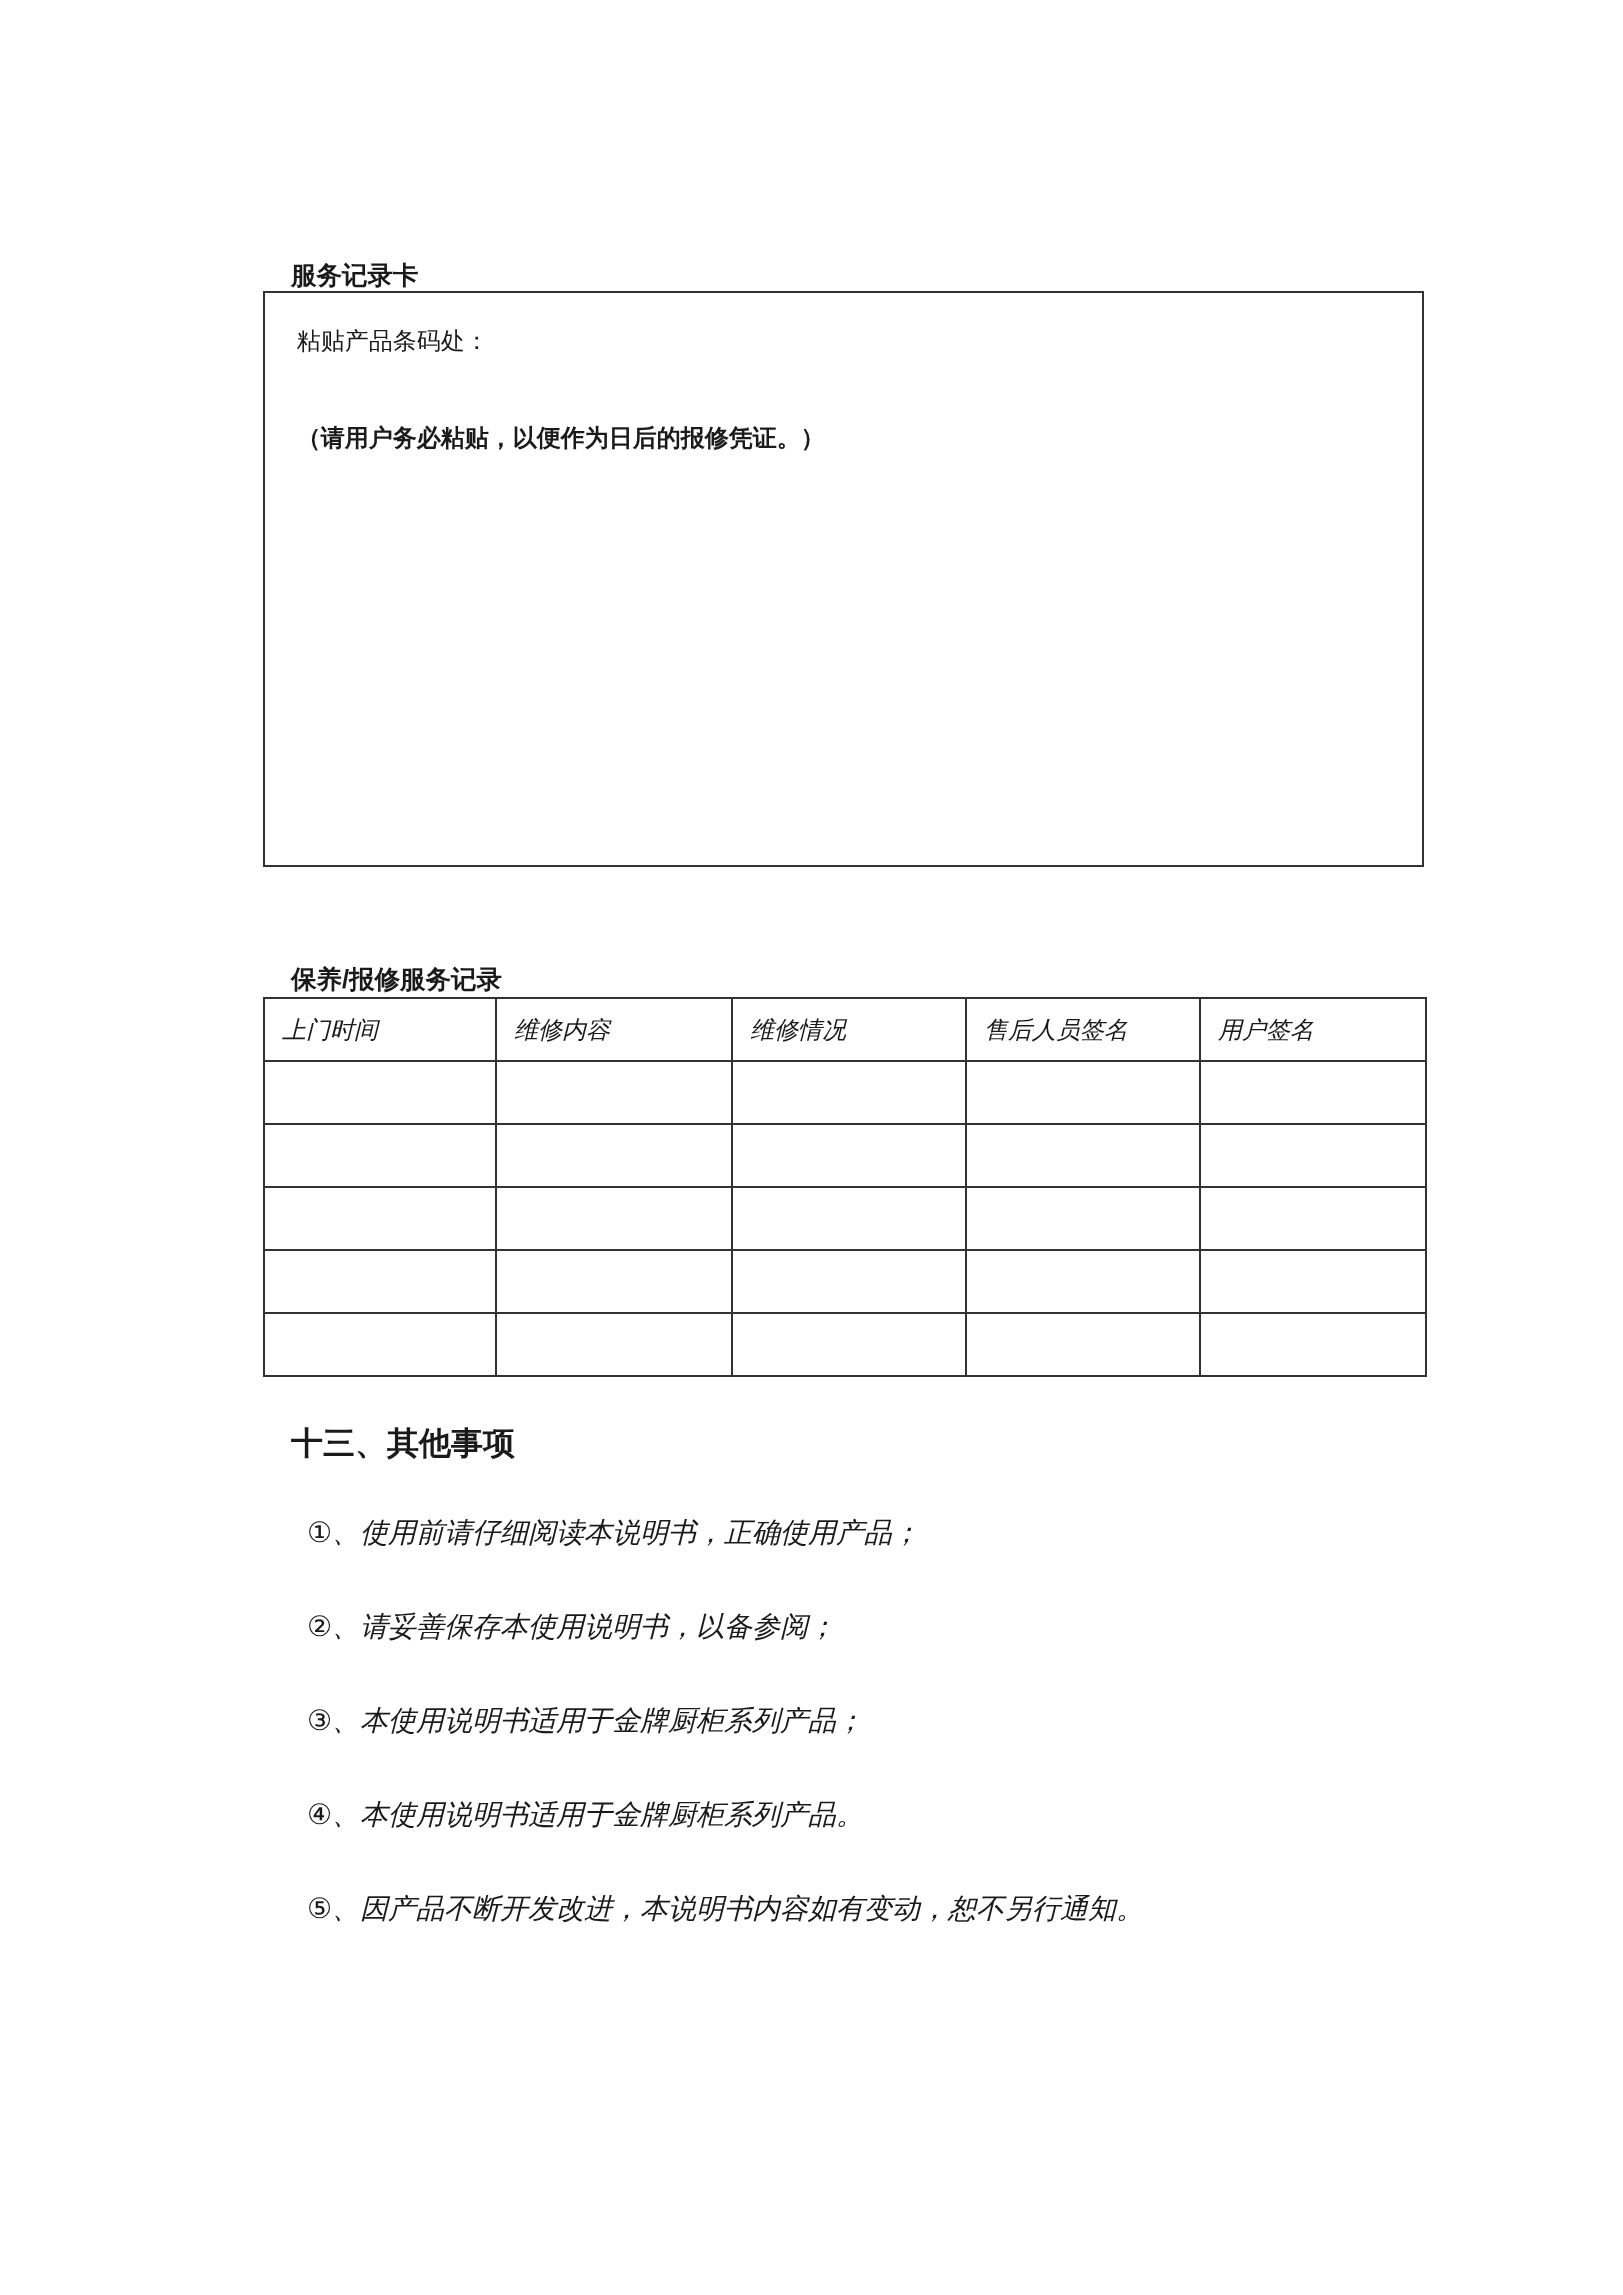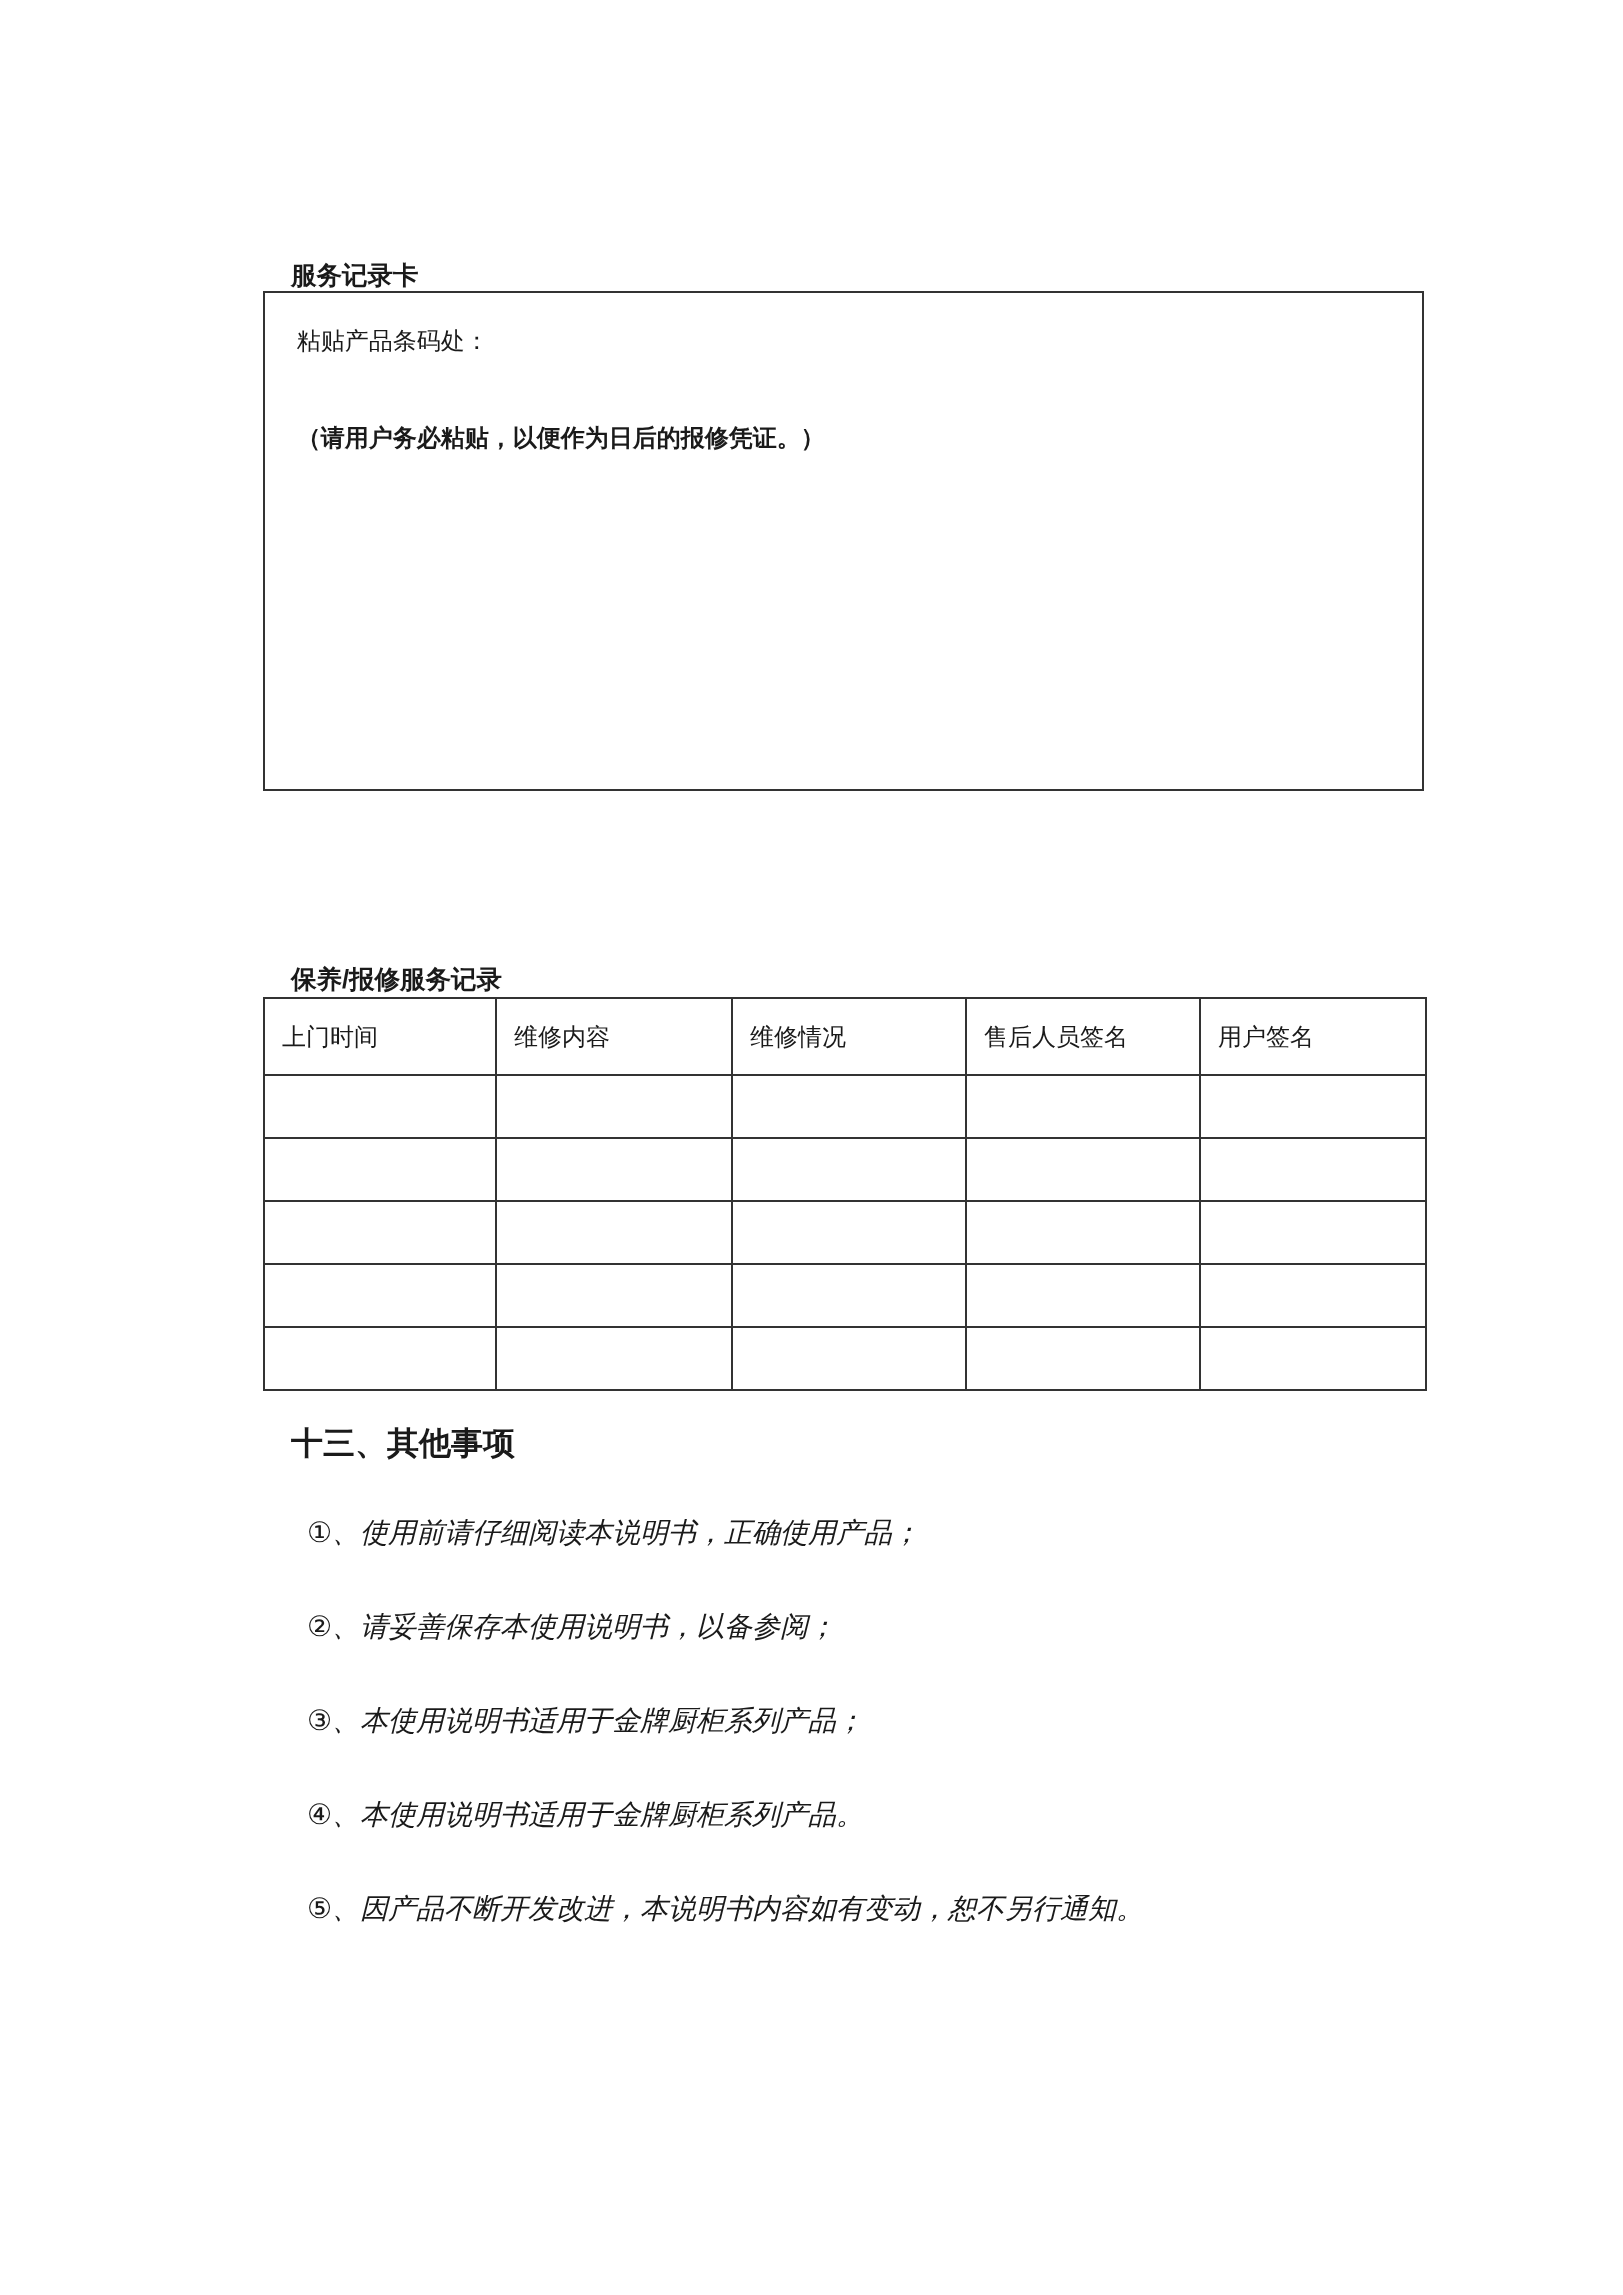--- a/index.html
+++ b/index.html
@@ -30,21 +30,21 @@
     line-height:33px;
     white-space:nowrap;
   }
   #service-card-title{ top:211px; }
   #maintenance-title{ top:915px; }
   .barcode-box{
     position:absolute;
     left:231px;
     top:259px;
     width:1161px;
-    height:500px;
+    height:576px;
     border:2px solid var(--border);
     padding:17px 19.6px 0 15.7px;
     background:#ffffff;
   }
   .barcode-box p{
     font-size:24px;
     line-height:30px;
     white-space:nowrap;
   }
   .barcode-box p + p{
@@ -64,21 +64,21 @@
   table.record-table td{
     border:2px solid var(--border);
     font-size:24px;
     font-weight:normal;
     text-align:left;
     vertical-align:middle;
     padding:0 6.5px 0 17px;
     white-space:nowrap;
     overflow:hidden;
   }
-  table.record-table th{ height:77px; }
+  table.record-table th{ height:63px;font-style:italic; }
   table.record-table td{ height:63px; }
   #other-title{
     position:absolute;
     left:243px;
     top:1375px;
     font-weight:bold;
     font-size:32px;
     line-height:41px;
     white-space:nowrap;
   }

